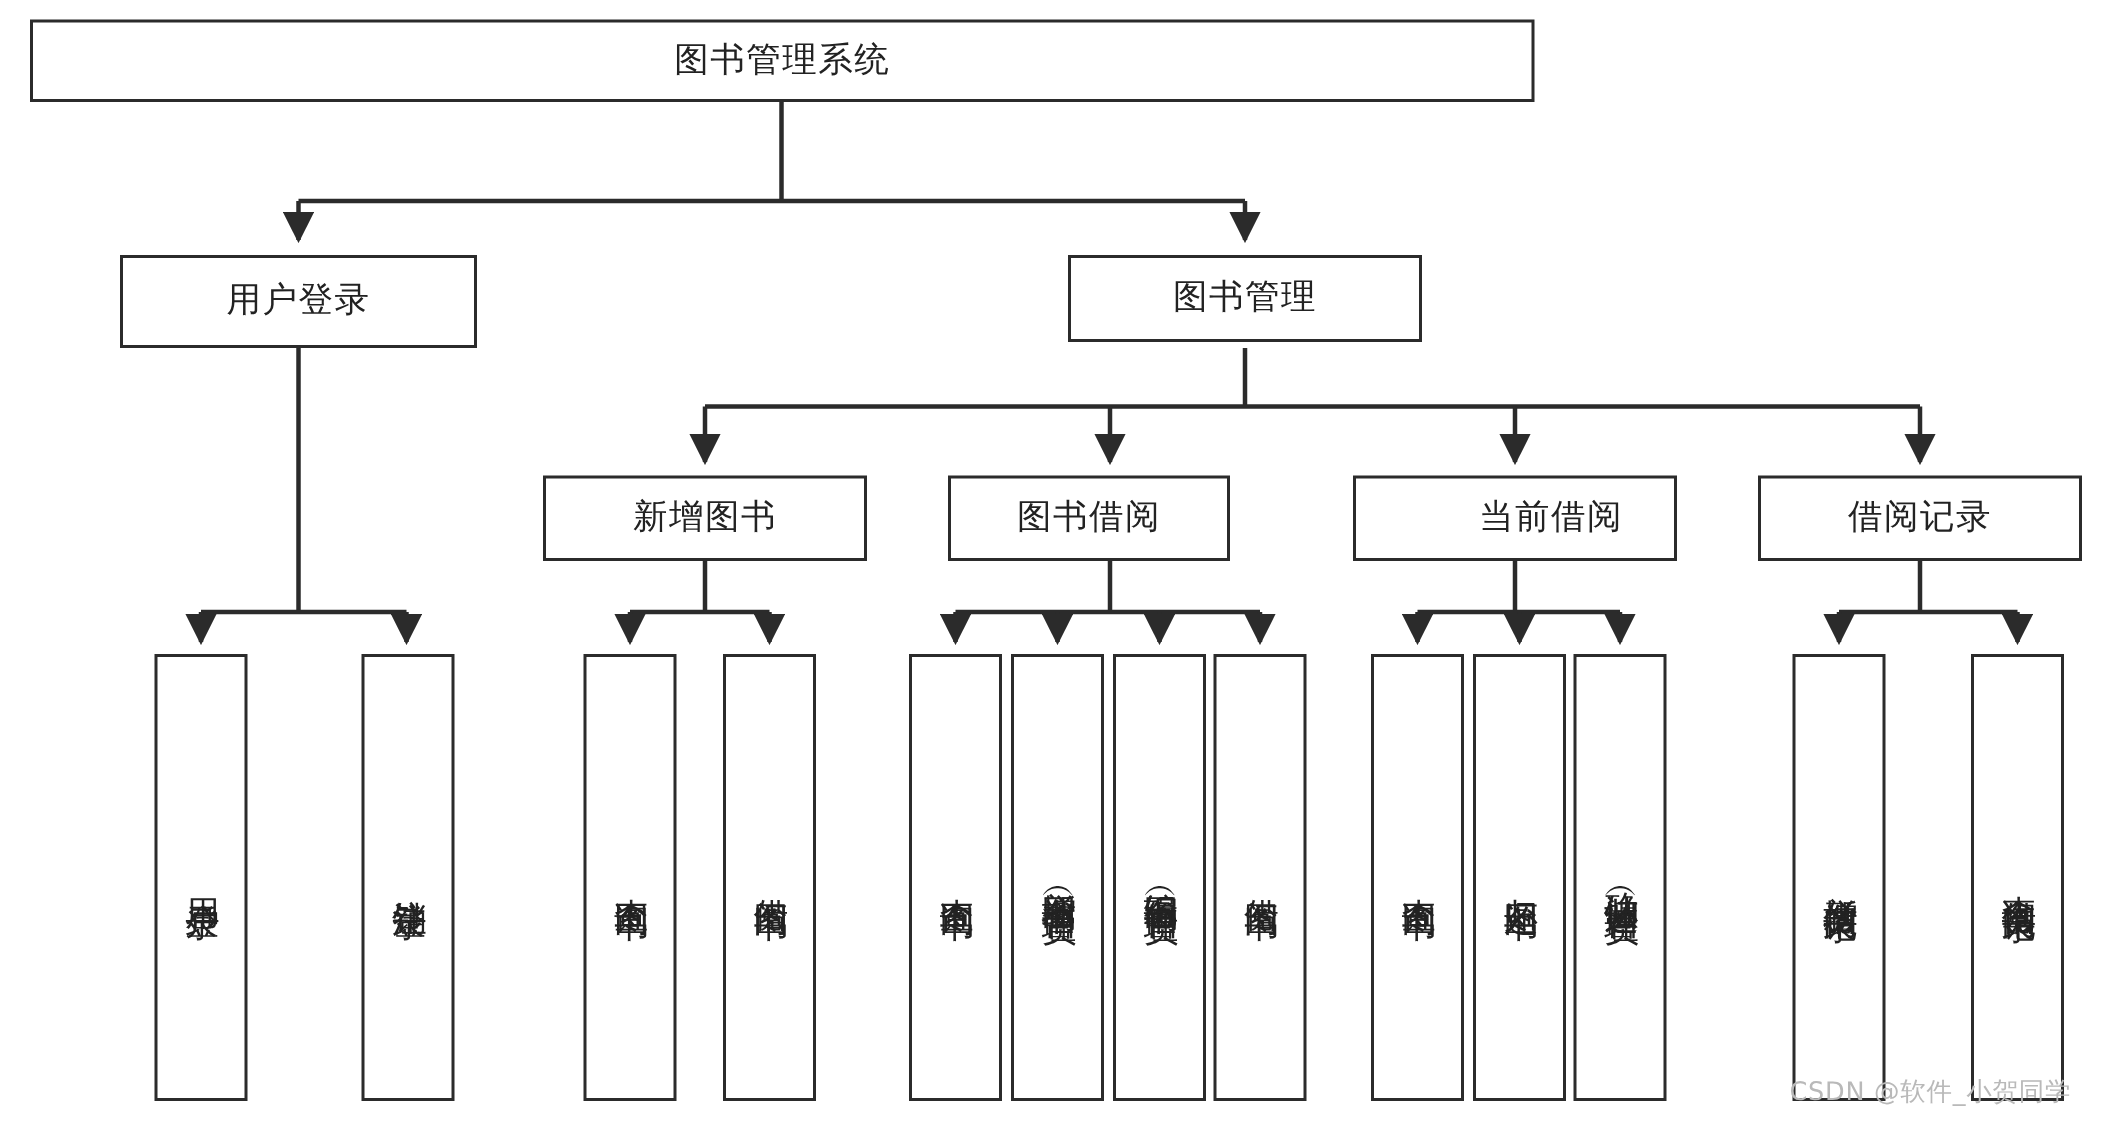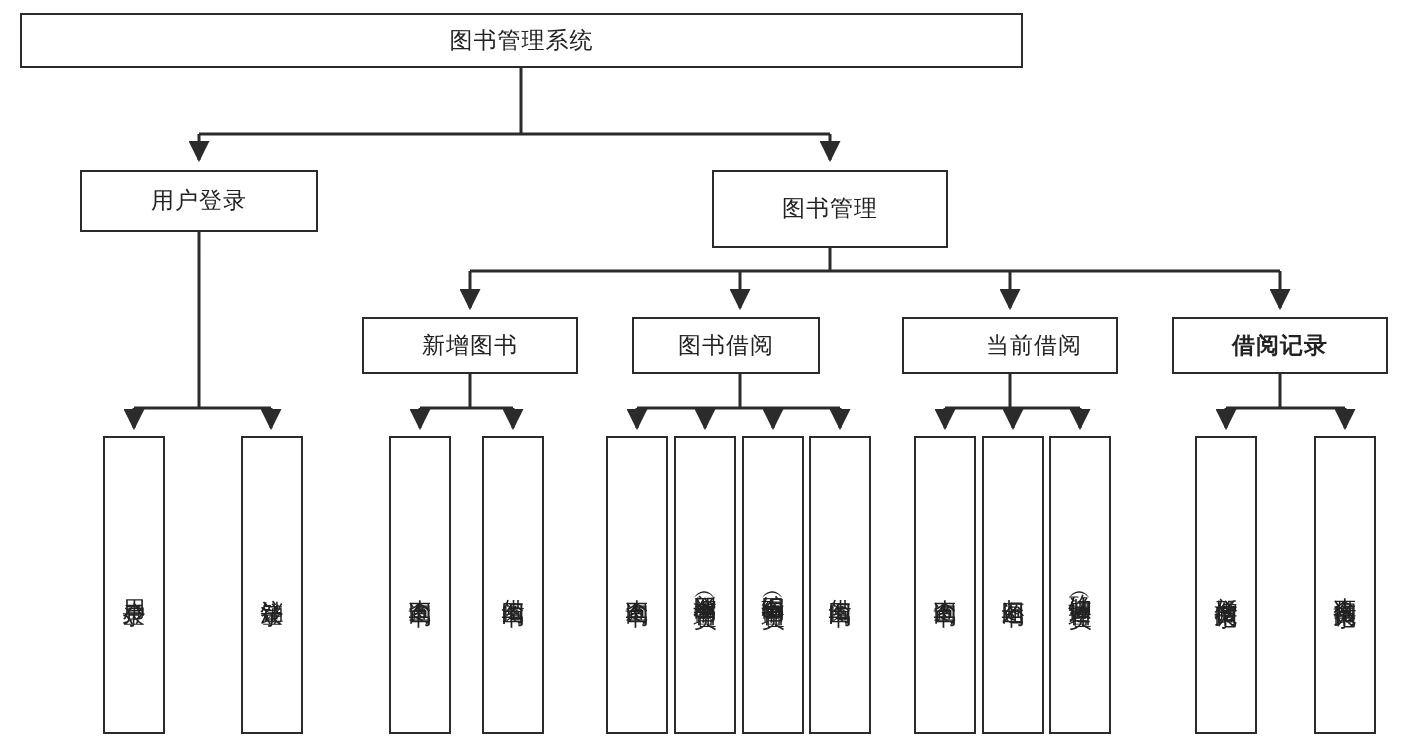--- a/index.html
+++ b/index.html
@@ -123,34 +123,34 @@
     </g>
   </svg>
 
   <div class="node root horizontal" style="left:20px; top:13px; width:1003px; height:55px;">
     <span class="label">图书管理系统</span>
   </div>
 
   <div class="node horizontal" style="left:80px; top:170px; width:238px; height:62px;">
     <span class="label">用户登录</span>
   </div>
-  <div class="node horizontal" style="left:712px; top:170px; width:236px; height:78px;">
+  <div class="node horizontal" style="left:712px; top:170px; width:236px; height:58px;">
     <span class="label">图书管理</span>
   </div>
 
   <div class="node horizontal" style="left:362px; top:317px; width:216px; height:57px;">
     <span class="label">新增图书</span>
   </div>
   <div class="node horizontal" style="left:632px; top:317px; width:188px; height:57px;">
     <span class="label">图书借阅</span>
   </div>
   <div class="node horizontal" style="left:902px; top:317px; width:216px; height:57px;padding-left:48px;">
     <span class="label">当前借阅</span>
   </div>
-  <div class="node horizontal" style="left:1172px; top:317px; width:216px; height:57px;font-weight:bold;">
+  <div class="node horizontal" style="left:1172px; top:317px; width:216px; height:57px;">
     <span class="label">借阅记录</span>
   </div>
 
   <div class="node vertical" style="left:103px; top:436px; width:62px; height:298px;">
     <span class="label">用户登录</span>
   </div>
   <div class="node vertical" style="left:241px; top:436px; width:62px; height:298px;">
     <span class="label">注销登录</span>
   </div>
 
@@ -184,14 +184,15 @@
     <span class="label">确认归还（管理员）</span>
   </div>
 
   <div class="node vertical" style="left:1195px; top:436px; width:62px; height:298px;">
     <span class="label">新增借阅记录</span>
   </div>
   <div class="node vertical" style="left:1314px; top:436px; width:62px; height:298px;">
     <span class="label">查询借阅记录</span>
   </div>
 
+  <div class="watermark" style="left:1193px; top:716px;">CSDN @软件_小贺同学</div>
 
 </div>
 
 </body></html>

